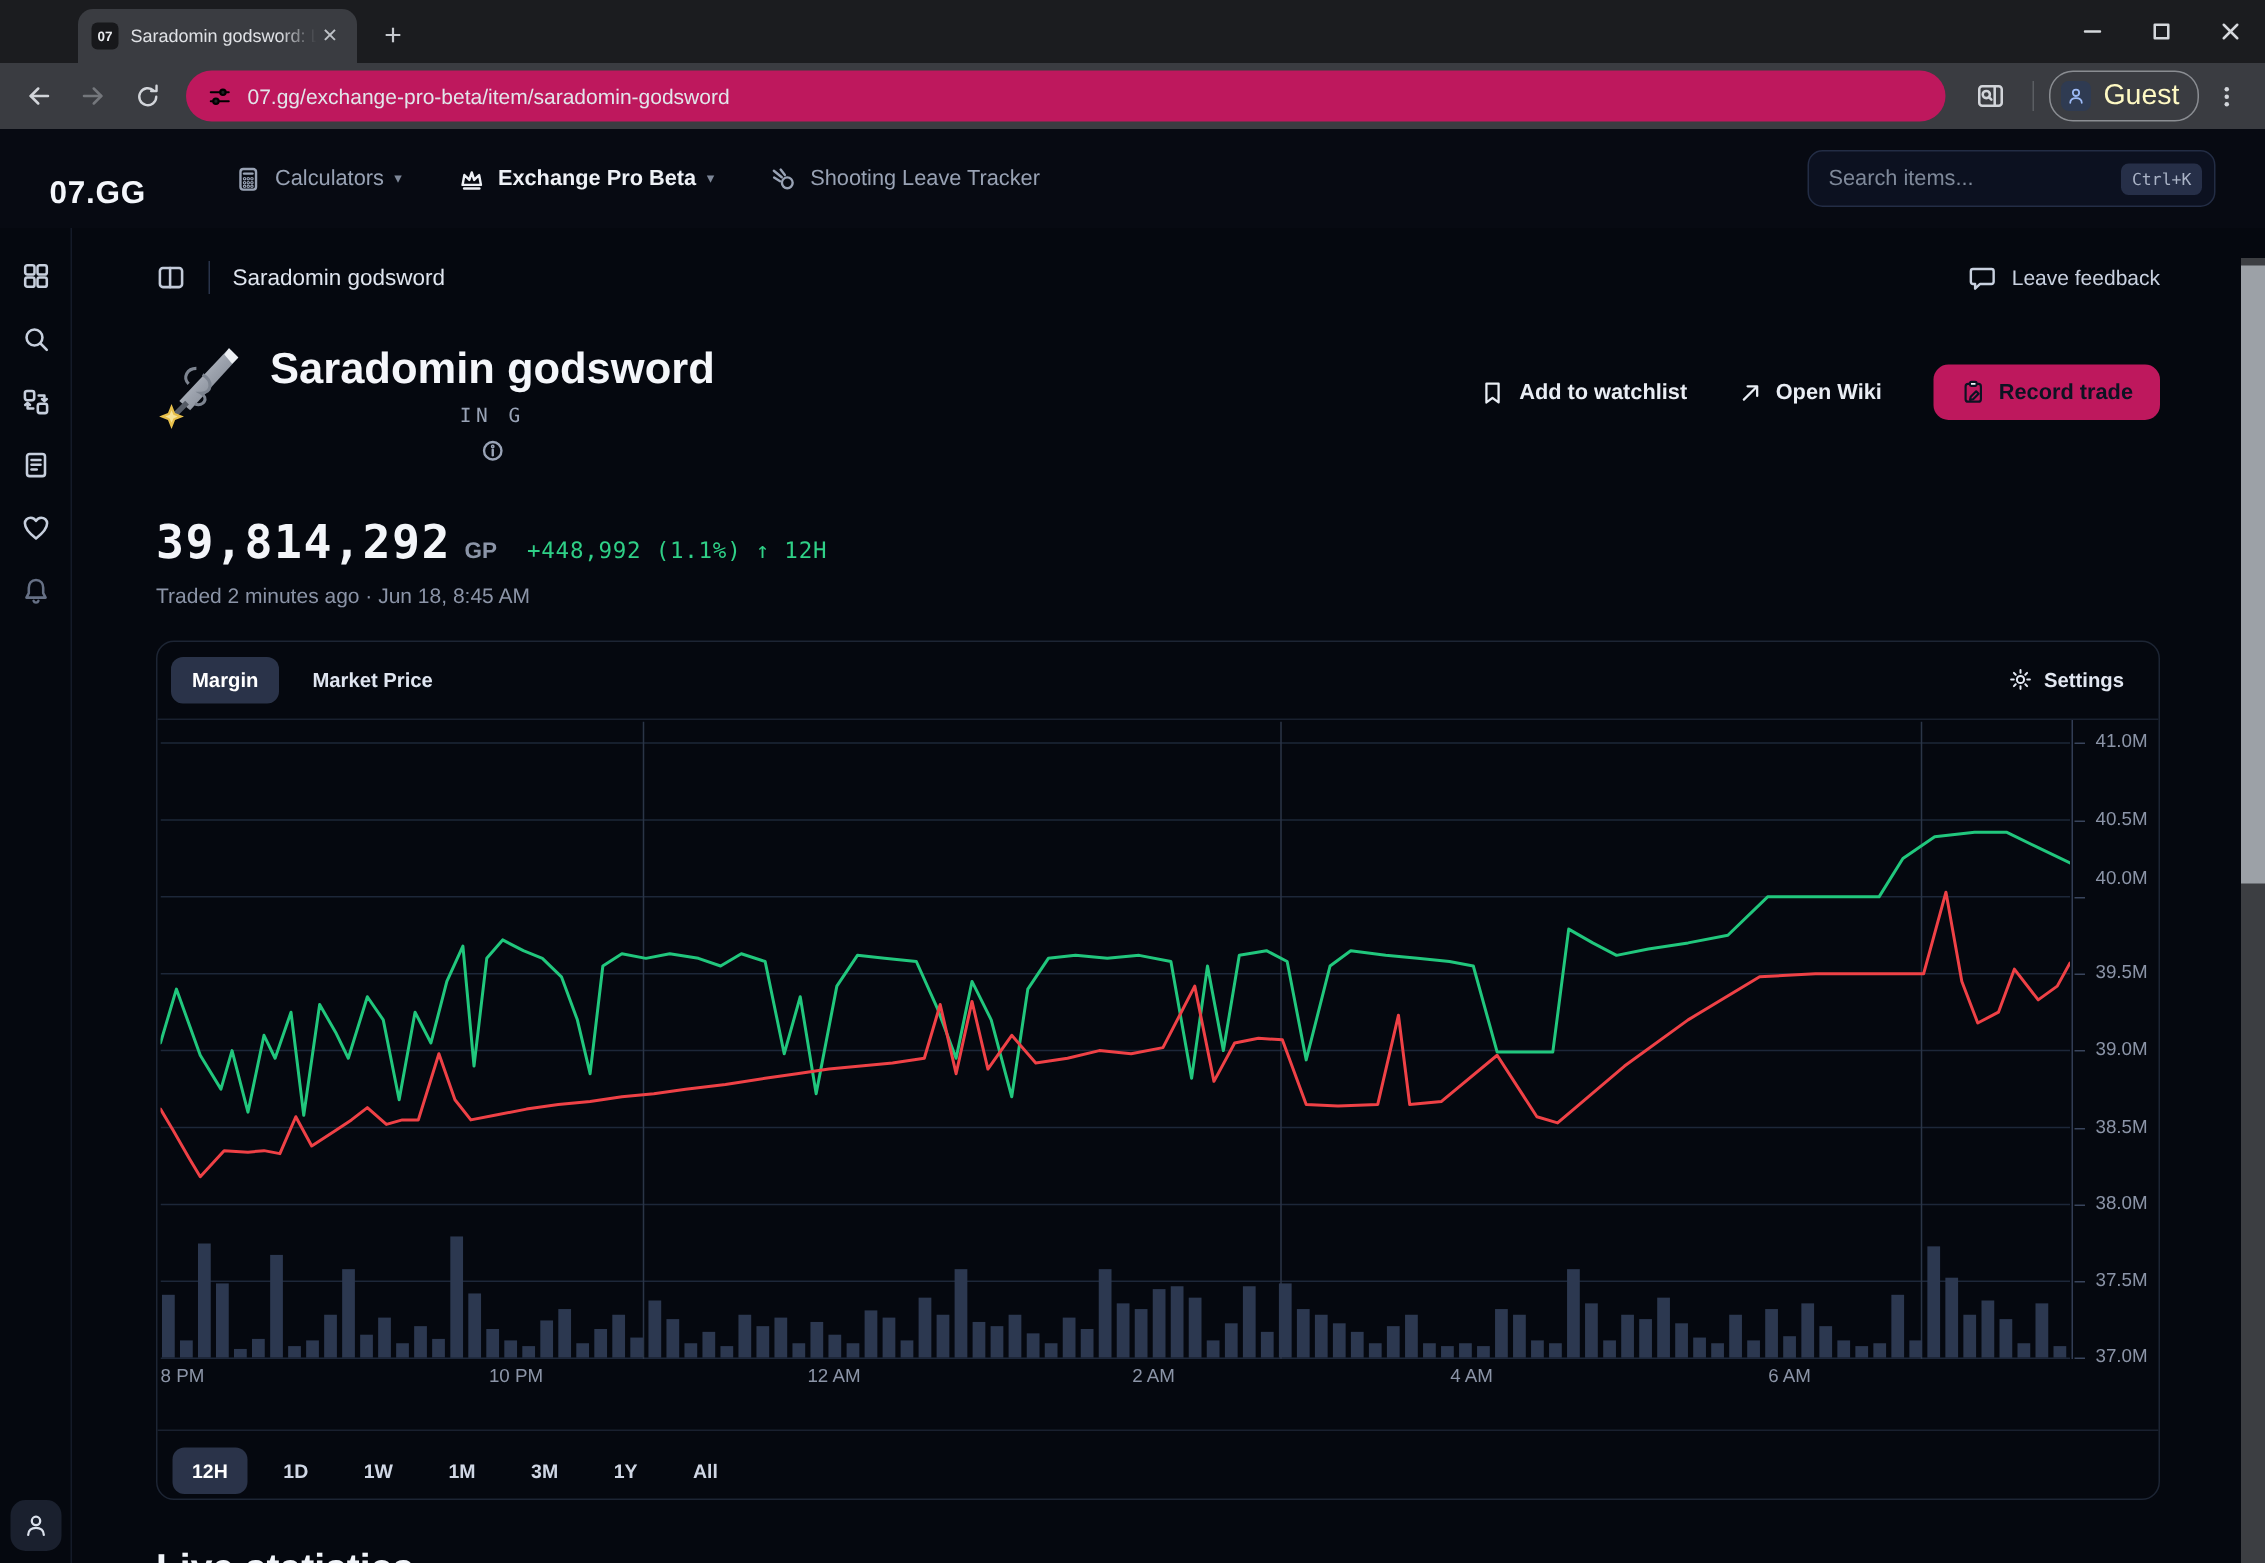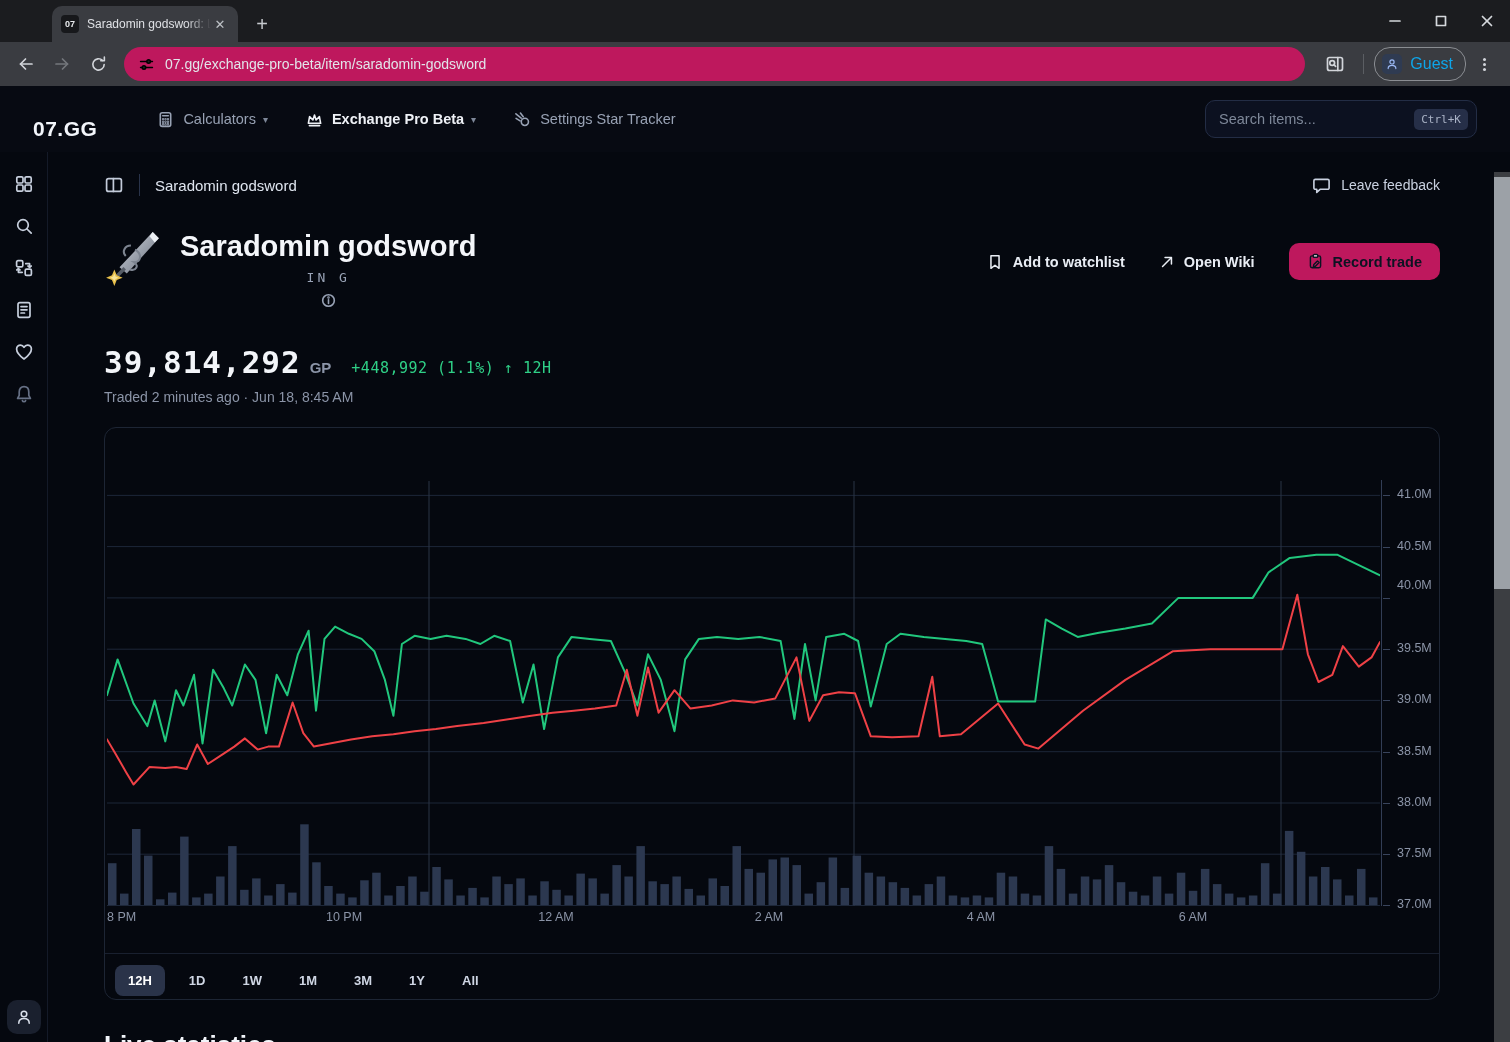--- a/index.html
+++ b/index.html
@@ -24,21 +24,21 @@
   .toolbar{height:44px;background:#3a3c41;display:flex;align-items:center;padding:0 8px;}
   .navbtn{width:32px;height:32px;border-radius:50%;display:flex;align-items:center;justify-content:center;
     color:#d2d5da;font-size:17px;margin:0 2px;}
   .navbtn.disabled{color:#74777c;}
   .omnibox{flex:1;height:34px;background:#be185d;border-radius:17px;display:flex;align-items:center;
     padding:0 14px;margin:0 12px 0 8px;min-width:0;}
   .url{color:#e2e5ea;font-size:14px;margin-left:10px;white-space:nowrap;}
   .tbright{display:flex;align-items:center;}
   .tbdivider{width:1px;height:20px;background:#5b5e63;margin:0 10px;}
   .guest{height:32px;border:1px solid #8a8d92;border-radius:16px;display:flex;align-items:center;
-    padding:0 12px 0 7px;color:#0ea5e9;font-size:16px;}
+    padding:0 12px 0 7px;color:#fef9c3;font-size:19px;}
   .guest .av{width:20px;height:20px;border-radius:5px;background:#2f3b52;color:#9cb9f5;display:flex;align-items:center;
     justify-content:center;margin-right:8px;}
   .kebab{width:28px;height:28px;display:flex;align-items:center;justify-content:center;margin:0 4px;}
   .kebab i{display:block;width:3px;height:3px;border-radius:50%;background:#d2d5da;box-shadow:0 -5px 0 #d2d5da,0 5px 0 #d2d5da;}
 
   
   .site{height:956px;background:#05080f;position:relative;color:#eef1f6;}
   .site-header{height:66px;display:flex;align-items:center;padding:0 33px;background:#070a12;box-sizing:border-box;}
   .logo{font-size:21px;font-weight:800;letter-spacing:.5px;color:#f3f6fb;margin-top:20px;}
   .mainnav{display:flex;align-items:center;gap:38px;margin-left:60px;}
@@ -214,21 +214,21 @@
         <span>Exchange Pro Beta</span>
         <span class="chev">▾</span>
       </div>
       <div class="navitem">
         <svg class="icn" width="17" height="17" viewBox="0 0 18 18" stroke-width="1.5">
             <circle cx="11.5" cy="11.5" r="3.8"></circle>
             <line x1="2" y1="3" x2="7.6" y2="7.6"></line>
             <line x1="2.2" y1="7.8" x2="6.4" y2="10.4"></line>
             <line x1="6.8" y1="2.2" x2="9.8" y2="6"></line>
           </svg>
-        <span>Settings Star Tracker</span>
+        <span>Shooting Leave Tracker</span>
       </div>
     </div>
     <div class="searchbox">
       <span class="ph">Search items...</span>
       <span class="kbd mono">Ctrl+K</span>
     </div>
   </div>
 
   <div class="bodyrow">
 
@@ -344,20 +344,31 @@
       <div class="priceblock">
         <div class="pricerow">
           <span class="price mono">39,814,292</span>
           <span class="gp">GP</span>
           <span class="change mono"><span>+448,992 (1.1%)</span>&nbsp;<span>↑</span>&nbsp;<span>12H</span></span>
         </div>
         <div class="traded">Traded 2 minutes ago · Jun 18, 8:45 AM</div>
       </div>
 
       <div class="panel">
+        <div class="panel-head">
+          <div class="seg active">Margin</div>
+          <div class="seg">Market Price</div>
+          <div class="settings">
+            <svg class="icn" width="16" height="16" viewBox="0 0 20 20" stroke-width="1.5">
+                <circle cx="10" cy="10" r="3"></circle>
+                <path d="M10,2.2 V4.4 M10,15.6 V17.8 M2.2,10 H4.4 M15.6,10 H17.8 M4.5,4.5 L6,6 M14,14 L15.5,15.5 M15.5,4.5 L14,6 M6,14 L4.5,15.5"></path>
+              </svg>
+            <span>Settings</span>
+          </div>
+        </div>
         <div class="chartwrap" id="chartwrap">
             <svg width="1273" height="425" viewBox="0 0 1273 425" style="position:absolute;left:0;top:1px">
               <line x1="0" x2="1273" y1="14.4" y2="14.4" stroke="#1d2739" stroke-width="1"></line>
               <line x1="0" x2="1273" y1="65.6" y2="65.6" stroke="#1d2739" stroke-width="1"></line>
               <line x1="0" x2="1273" y1="116.9" y2="116.9" stroke="#1d2739" stroke-width="1"></line>
               <line x1="0" x2="1273" y1="168.2" y2="168.2" stroke="#1d2739" stroke-width="1"></line>
               <line x1="0" x2="1273" y1="219.4" y2="219.4" stroke="#1d2739" stroke-width="1"></line>
               <line x1="0" x2="1273" y1="270.7" y2="270.7" stroke="#1d2739" stroke-width="1"></line>
               <line x1="0" x2="1273" y1="322.0" y2="322.0" stroke="#1d2739" stroke-width="1"></line>
               <line x1="0" x2="1273" y1="373.2" y2="373.2" stroke="#1d2739" stroke-width="1"></line>

